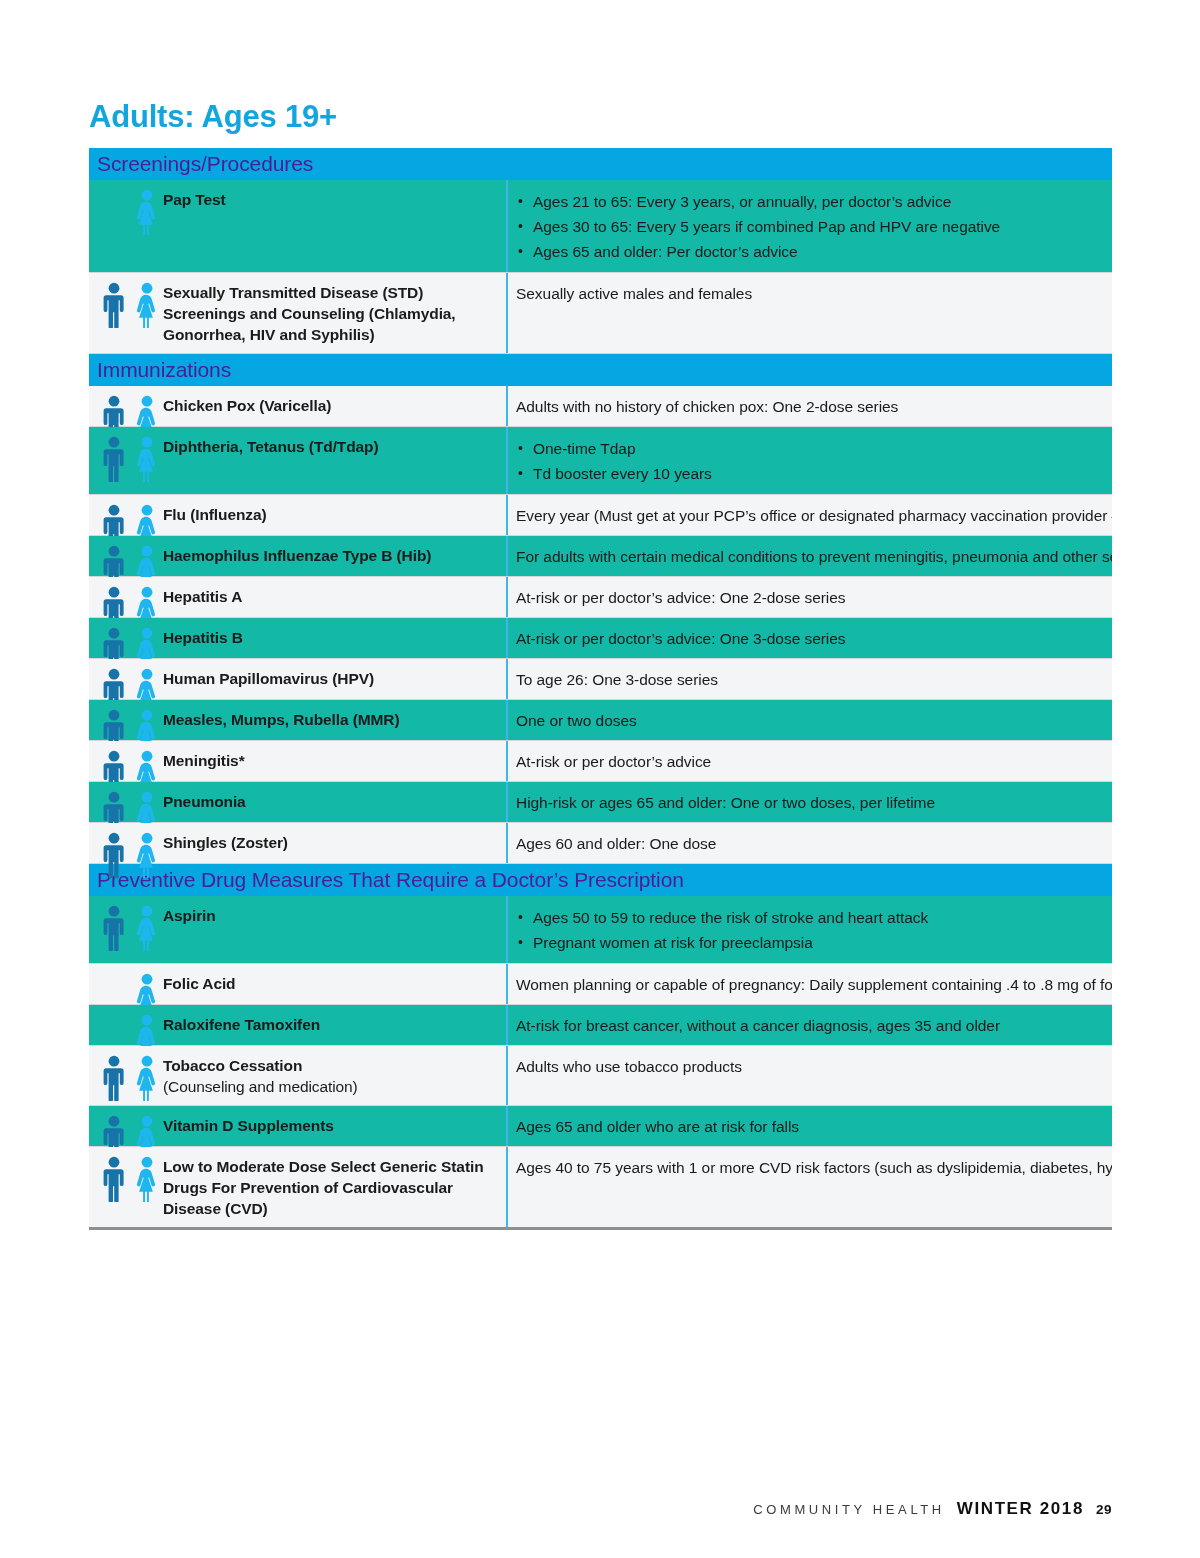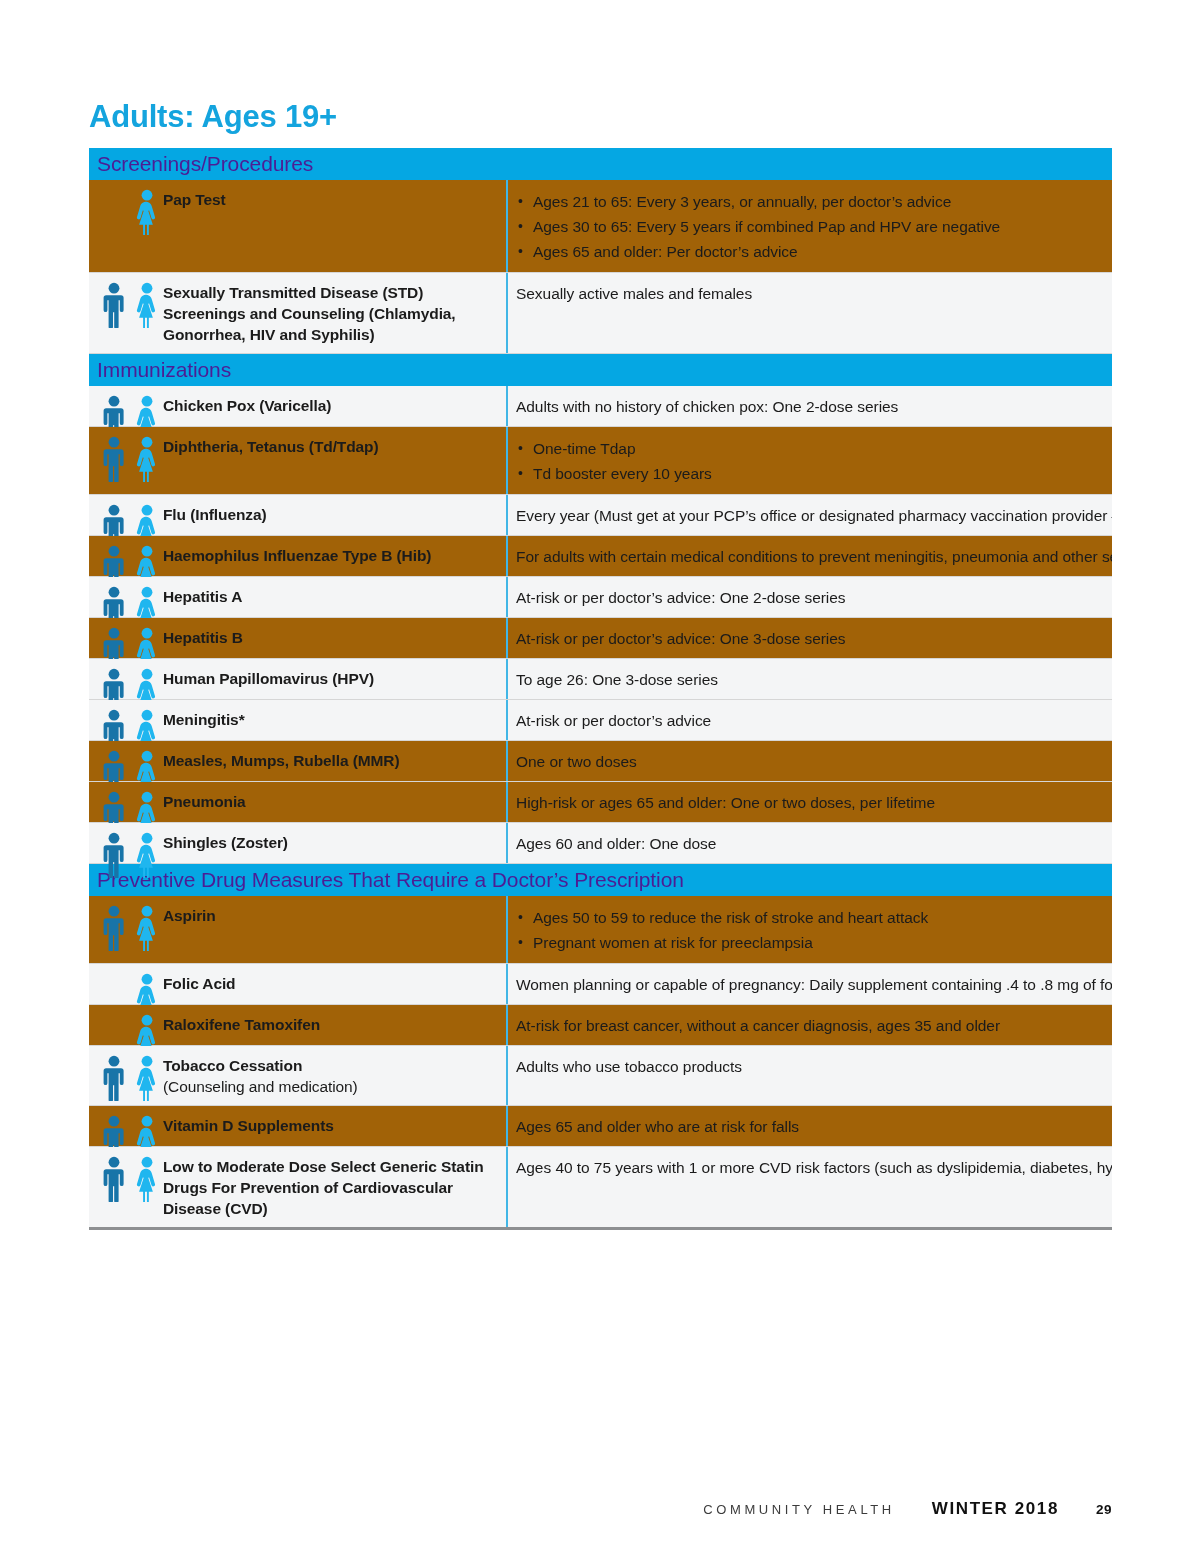--- a/index.html
+++ b/index.html
@@ -50,21 +50,21 @@
     white-space:nowrap;
     overflow:hidden;
   }
 
   
   .row{
     position:relative;
     display:flex;
     border-bottom:1px solid #d6d6d6;
     box-sizing:border-box;
-    background:#a16207;
+    background:#14b8a6;
   }
   .row.alt{ background:#f4f5f6; }
   .row.nobord{ border-bottom:none; }
 
   .row .left{
     width:419px;
     flex:0 0 419px;
     box-sizing:border-box;
     position:relative;
     padding:9px 6px 8px 0;
@@ -137,21 +137,20 @@
   }
 
   
   .footer{
     position:absolute;
     right:88px;
     top:1499px;
     display:flex;
     align-items:baseline;
     white-space:nowrap;
-    gap:25px;
   }
   .footer .brand{
     font-size:13px;
     letter-spacing:3.6px;
     color:#3b3b3b;
     font-weight:normal;
   }
   .footer .issue{
     font-size:17px;
     letter-spacing:1.6px;
@@ -335,54 +334,54 @@
               <circle cx="14" cy="6.2" r="5.4" fill="#1FB6EF"></circle>
               <path d="M14 12.8 c-4.2 0 -6.1 1.9 -6.9 4.6 l-3.1 10.6 a1.85 1.85 0 0 0 3.55 1.05 l2.25 -7.6 l0.9 0.25 l-4.6 14.1 h4.0 v15.0 h1.9 v-15.0 h1.95 v15.0 h1.9 v-15.0 h4.0 l-4.6 -14.1 l0.9 -0.25 l2.25 7.6 a1.85 1.85 0 0 0 3.55 -1.05 l-3.1 -10.6 c-0.8 -2.7 -2.7 -4.6 -6.9 -4.6 z" fill="#1FB6EF"></path>
             </svg>
           </div>
           <div class="item-label">Human Papillomavirus (HPV)</div>
         </div>
         <div class="right">
           <div class="desc">To age 26: One 3-dose series</div>
         </div>
       </div>
+      <div class="row">
+        <div class="left">
+          <div class="icons">
+            <svg class="m" width="26" height="46" viewBox="0 0 26 46">
+              <circle cx="13" cy="6.2" r="5.4" fill="#1874A8"></circle>
+              <path d="M6.0 13.2 h14 a2.6 2.6 0 0 1 2.6 2.6 v12.4 a1.9 1.9 0 0 1 -3.8 0 v-10.0 h-1.2 v26.6 a2.2 2.2 0 0 1 -4.4 0 v-14.6 h-1.2 v14.6 a2.2 2.2 0 0 1 -4.4 0 v-26.6 h-1.2 v10.0 a1.9 1.9 0 0 1 -3.8 0 v-12.4 a2.6 2.6 0 0 1 2.6 -2.6 z" fill="#1874A8"></path>
+            </svg>
+            <svg class="f" width="28" height="46" viewBox="0 0 28 46">
+              <circle cx="14" cy="6.2" r="5.4" fill="#1FB6EF"></circle>
+              <path d="M14 12.8 c-4.2 0 -6.1 1.9 -6.9 4.6 l-3.1 10.6 a1.85 1.85 0 0 0 3.55 1.05 l2.25 -7.6 l0.9 0.25 l-4.6 14.1 h4.0 v15.0 h1.9 v-15.0 h1.95 v15.0 h1.9 v-15.0 h4.0 l-4.6 -14.1 l0.9 -0.25 l2.25 7.6 a1.85 1.85 0 0 0 3.55 -1.05 l-3.1 -10.6 c-0.8 -2.7 -2.7 -4.6 -6.9 -4.6 z" fill="#1FB6EF"></path>
+            </svg>
+          </div>
+          <div class="item-label">Measles, Mumps, Rubella (MMR)</div>
+        </div>
+        <div class="right">
+          <div class="desc">One or two doses</div>
+        </div>
+      </div>
       <div class="row alt">
         <div class="left">
           <div class="icons">
             <svg class="m" width="26" height="46" viewBox="0 0 26 46">
               <circle cx="13" cy="6.2" r="5.4" fill="#1874A8"></circle>
               <path d="M6.0 13.2 h14 a2.6 2.6 0 0 1 2.6 2.6 v12.4 a1.9 1.9 0 0 1 -3.8 0 v-10.0 h-1.2 v26.6 a2.2 2.2 0 0 1 -4.4 0 v-14.6 h-1.2 v14.6 a2.2 2.2 0 0 1 -4.4 0 v-26.6 h-1.2 v10.0 a1.9 1.9 0 0 1 -3.8 0 v-12.4 a2.6 2.6 0 0 1 2.6 -2.6 z" fill="#1874A8"></path>
             </svg>
             <svg class="f" width="28" height="46" viewBox="0 0 28 46">
               <circle cx="14" cy="6.2" r="5.4" fill="#1FB6EF"></circle>
               <path d="M14 12.8 c-4.2 0 -6.1 1.9 -6.9 4.6 l-3.1 10.6 a1.85 1.85 0 0 0 3.55 1.05 l2.25 -7.6 l0.9 0.25 l-4.6 14.1 h4.0 v15.0 h1.9 v-15.0 h1.95 v15.0 h1.9 v-15.0 h4.0 l-4.6 -14.1 l0.9 -0.25 l2.25 7.6 a1.85 1.85 0 0 0 3.55 -1.05 l-3.1 -10.6 c-0.8 -2.7 -2.7 -4.6 -6.9 -4.6 z" fill="#1FB6EF"></path>
             </svg>
           </div>
           <div class="item-label">Meningitis*</div>
         </div>
         <div class="right">
           <div class="desc">At-risk or per doctor’s advice</div>
-        </div>
-      </div>
-      <div class="row">
-        <div class="left">
-          <div class="icons">
-            <svg class="m" width="26" height="46" viewBox="0 0 26 46">
-              <circle cx="13" cy="6.2" r="5.4" fill="#1874A8"></circle>
-              <path d="M6.0 13.2 h14 a2.6 2.6 0 0 1 2.6 2.6 v12.4 a1.9 1.9 0 0 1 -3.8 0 v-10.0 h-1.2 v26.6 a2.2 2.2 0 0 1 -4.4 0 v-14.6 h-1.2 v14.6 a2.2 2.2 0 0 1 -4.4 0 v-26.6 h-1.2 v10.0 a1.9 1.9 0 0 1 -3.8 0 v-12.4 a2.6 2.6 0 0 1 2.6 -2.6 z" fill="#1874A8"></path>
-            </svg>
-            <svg class="f" width="28" height="46" viewBox="0 0 28 46">
-              <circle cx="14" cy="6.2" r="5.4" fill="#1FB6EF"></circle>
-              <path d="M14 12.8 c-4.2 0 -6.1 1.9 -6.9 4.6 l-3.1 10.6 a1.85 1.85 0 0 0 3.55 1.05 l2.25 -7.6 l0.9 0.25 l-4.6 14.1 h4.0 v15.0 h1.9 v-15.0 h1.95 v15.0 h1.9 v-15.0 h4.0 l-4.6 -14.1 l0.9 -0.25 l2.25 7.6 a1.85 1.85 0 0 0 3.55 -1.05 l-3.1 -10.6 c-0.8 -2.7 -2.7 -4.6 -6.9 -4.6 z" fill="#1FB6EF"></path>
-            </svg>
-          </div>
-          <div class="item-label">Measles, Mumps, Rubella (MMR)</div>
-        </div>
-        <div class="right">
-          <div class="desc">One or two doses</div>
         </div>
       </div>
       <div class="row">
         <div class="left">
           <div class="icons">
             <svg class="m" width="26" height="46" viewBox="0 0 26 46">
               <circle cx="13" cy="6.2" r="5.4" fill="#1874A8"></circle>
               <path d="M6.0 13.2 h14 a2.6 2.6 0 0 1 2.6 2.6 v12.4 a1.9 1.9 0 0 1 -3.8 0 v-10.0 h-1.2 v26.6 a2.2 2.2 0 0 1 -4.4 0 v-14.6 h-1.2 v14.6 a2.2 2.2 0 0 1 -4.4 0 v-26.6 h-1.2 v10.0 a1.9 1.9 0 0 1 -3.8 0 v-12.4 a2.6 2.6 0 0 1 2.6 -2.6 z" fill="#1874A8"></path>
             </svg>
             <svg class="f" width="28" height="46" viewBox="0 0 28 46">

